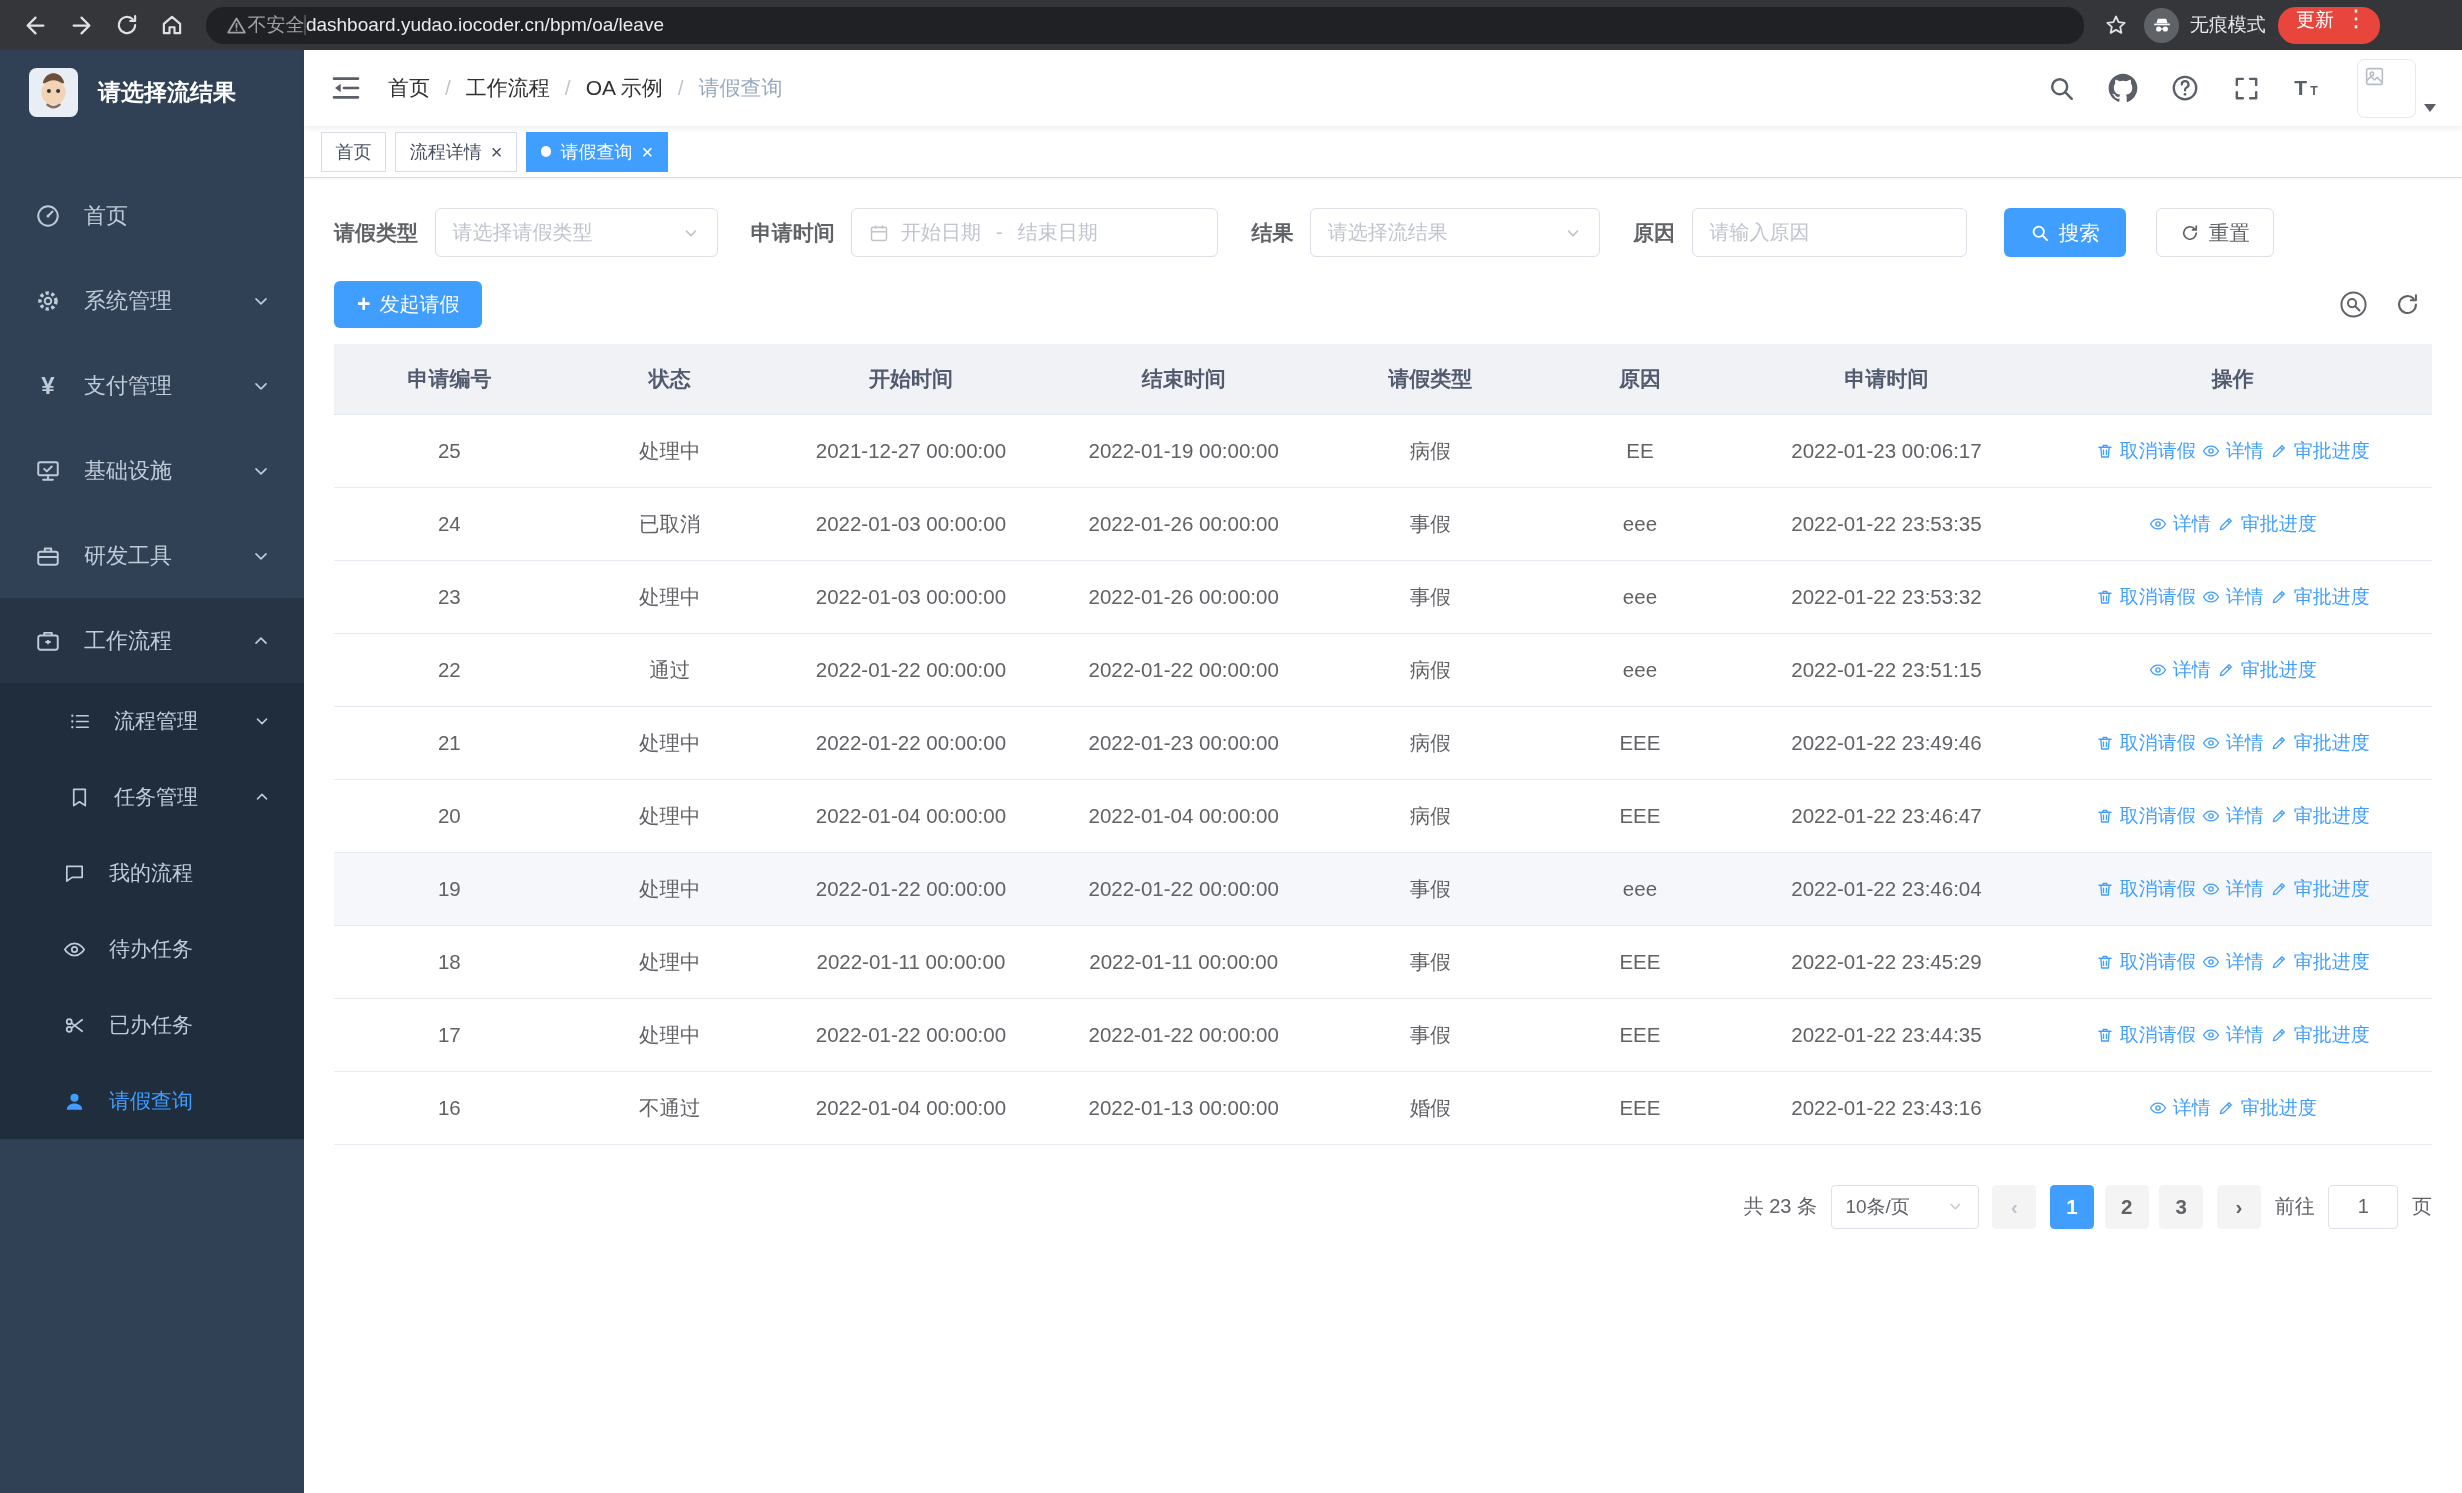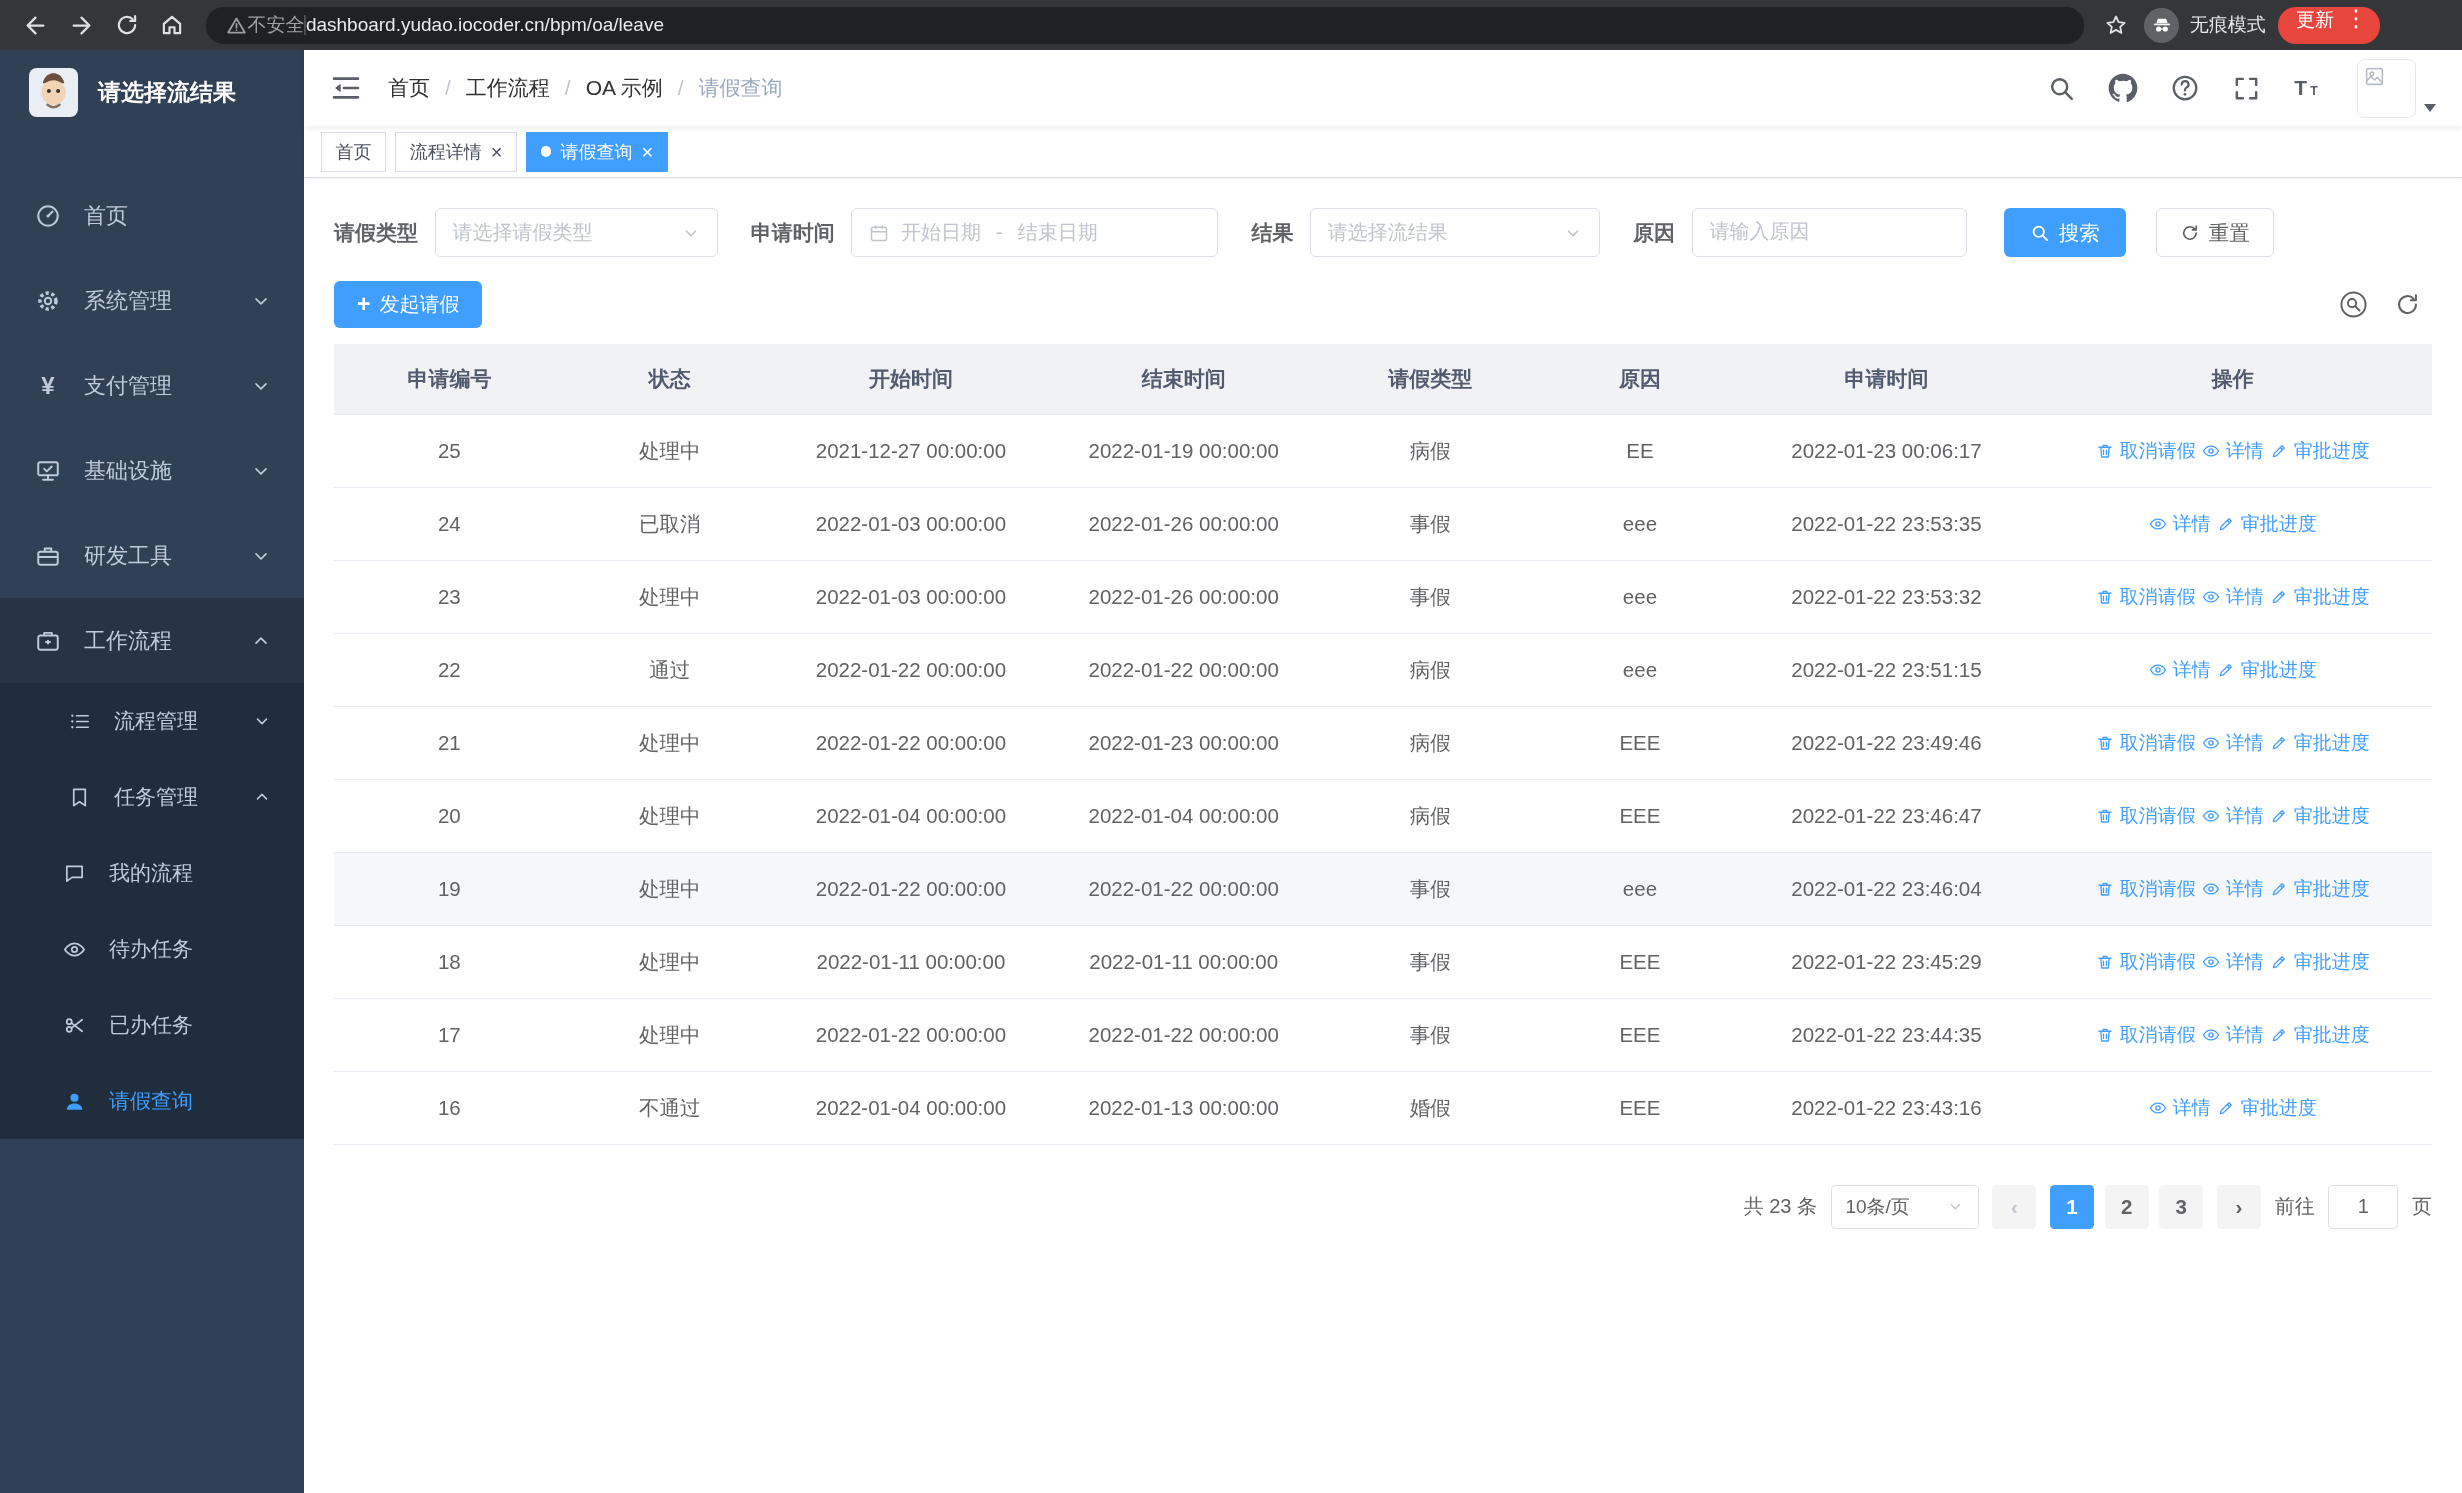--- a/index.html
+++ b/index.html
@@ -67,21 +67,21 @@
   .filter-form{display:flex;align-items:center;font-size:21px;color:#606266;white-space:nowrap}
   .f-label{font-weight:600;margin-right:16.7px}
   .f-label.ml{margin-left:33px}
   .box{height:49px;border:1.5px solid #dcdfe6;border-radius:6px;display:flex;align-items:center;padding:0 16.7px;background:#fff;color:#c0c4cc;font-size:20px;cursor:pointer}
   .box .caret{margin-left:auto;color:#c0c4cc}
   .sel-leave{width:283px}
   .sel-result{width:290px}
   .date-range{width:367px;gap:12px;cursor:text}
   .date-sep{color:#c0c4cc;margin:0 3px}
   .reason-box{width:275px;cursor:text;padding:0}
-  .reason-box input{border:none;outline:none;background:transparent;width:100%;height:100%;padding:0 16.7px;font-size:20px;color:#606266;font-family:Liberation Mono, monospace}
+  .reason-box input{border:none;outline:none;background:transparent;width:100%;height:100%;padding:0 16.7px;font-size:20px;color:#606266;font-family:Liberation Sans, sans-serif}
   .reason-box input::placeholder{color:#c0c4cc}
   .btn{height:49px;display:inline-flex;align-items:center;gap:9px;border-radius:6px;font-size:20.5px;cursor:pointer;border:none;font-family:inherit}
   .btn-search{background:#409eff;color:#fff;padding:0 26px;margin-left:37px}
   .btn-reset{background:#fff;color:#606266;border:1.5px solid #dcdfe6;padding:0 23px;margin-left:30px}
 
   .toolbar-row{margin-top:24px;display:flex;align-items:center}
   .btn-create{height:47px;background:#409eff;color:#fff;padding:0 23px;font-size:20px}
   .btn-create .plus{font-size:23px;font-weight:bold;line-height:1}
   .mini-icons{margin-left:auto;display:flex;align-items:center;gap:26px;color:#606266;padding-right:10.6px}
   .mini-btn{background:none;border:none;color:#606266;cursor:pointer;display:flex}

